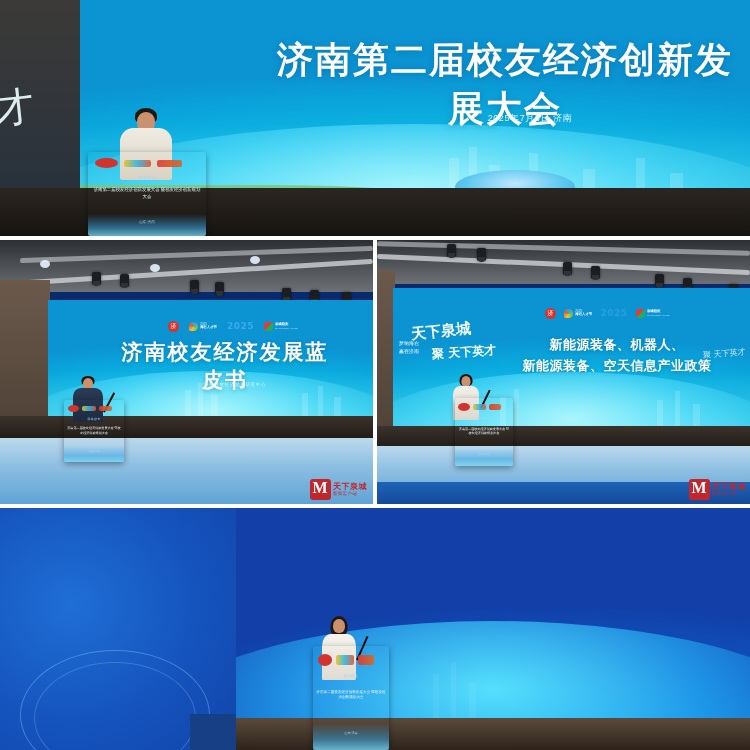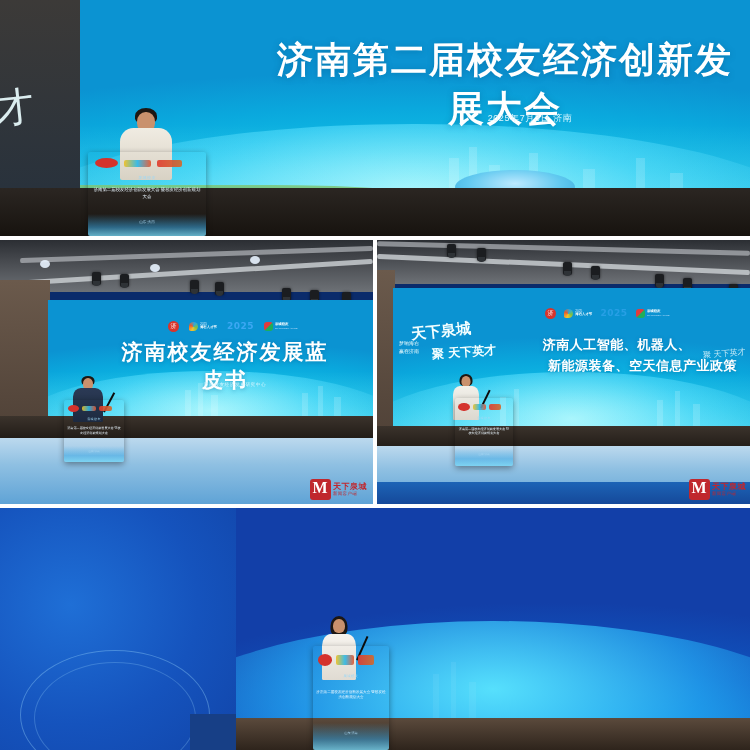--- a/index.html
+++ b/index.html
@@ -315,22 +315,22 @@
       <div class="chip-2025" style="font-size:9px;opacity:.55">2025</div>
       <div class="chip-qc">
         <div class="qm" style="width:9px;height:9px"></div>
         <div class="qt">
             <span class="q1" style="font-size:3.4px">泉城校友</span>
         <span class="q2" style="font-size:1.9px">QUANCHENG ALUMNI</span>
           </div>
       </div>
     </div>
 
-    <div style="position:absolute;left:140px;top:96px;width:200px;text-align:center;font-size:13px;font-weight:700;color:#fff;letter-spacing:.5px;text-shadow:0 1px 4px rgba(0,80,130,.4)">济南人工智能、机器人、</div>
-    <div style="position:absolute;left:120px;top:117px;width:240px;text-align:right;font-size:13px;font-weight:700;color:#fff;letter-spacing:.5px;text-shadow:0 1px 4px rgba(0,80,130,.4)">新能源装备、空天信息产业政策</div>
+    <div style="position:absolute;left:140px;top:96px;width:200px;text-align:center;font-size:13px;font-weight:700;color:#fff;letter-spacing:.5px;text-shadow:0 1px 4px rgba(0,80,130,.4)">新能源装备、机器人、</div>
+    <div style="position:absolute;left:120px;top:117px;width:240px;text-align:center;font-size:13px;font-weight:700;color:#fff;letter-spacing:.5px;text-shadow:0 1px 4px rgba(0,80,130,.4)">新能源装备、空天信息产业政策</div>
 
     <div class="stagefront" style="top:186px;height:22px;background:linear-gradient(180deg,#3b332c,#221c17)"></div>
     <div class="carpet" style="height:58px"></div>
     <div style="position:absolute;left:0;bottom:0;width:100%;height:22px;background:linear-gradient(180deg,#1d64b6,#15499a)"></div>
 
     <div class="person" style="left:76px;top:134px;width:26px;height:44px">
       <div class="p-hair" style="top:0;width:13px;height:12px"></div>
       <div class="p-head" style="top:2px;width:9px;height:11px"></div>
       <div class="p-body" style="top:12px;width:26px;height:34px;background:linear-gradient(180deg,#f2f0ea,#dcd8cf)"></div>
     </div>

